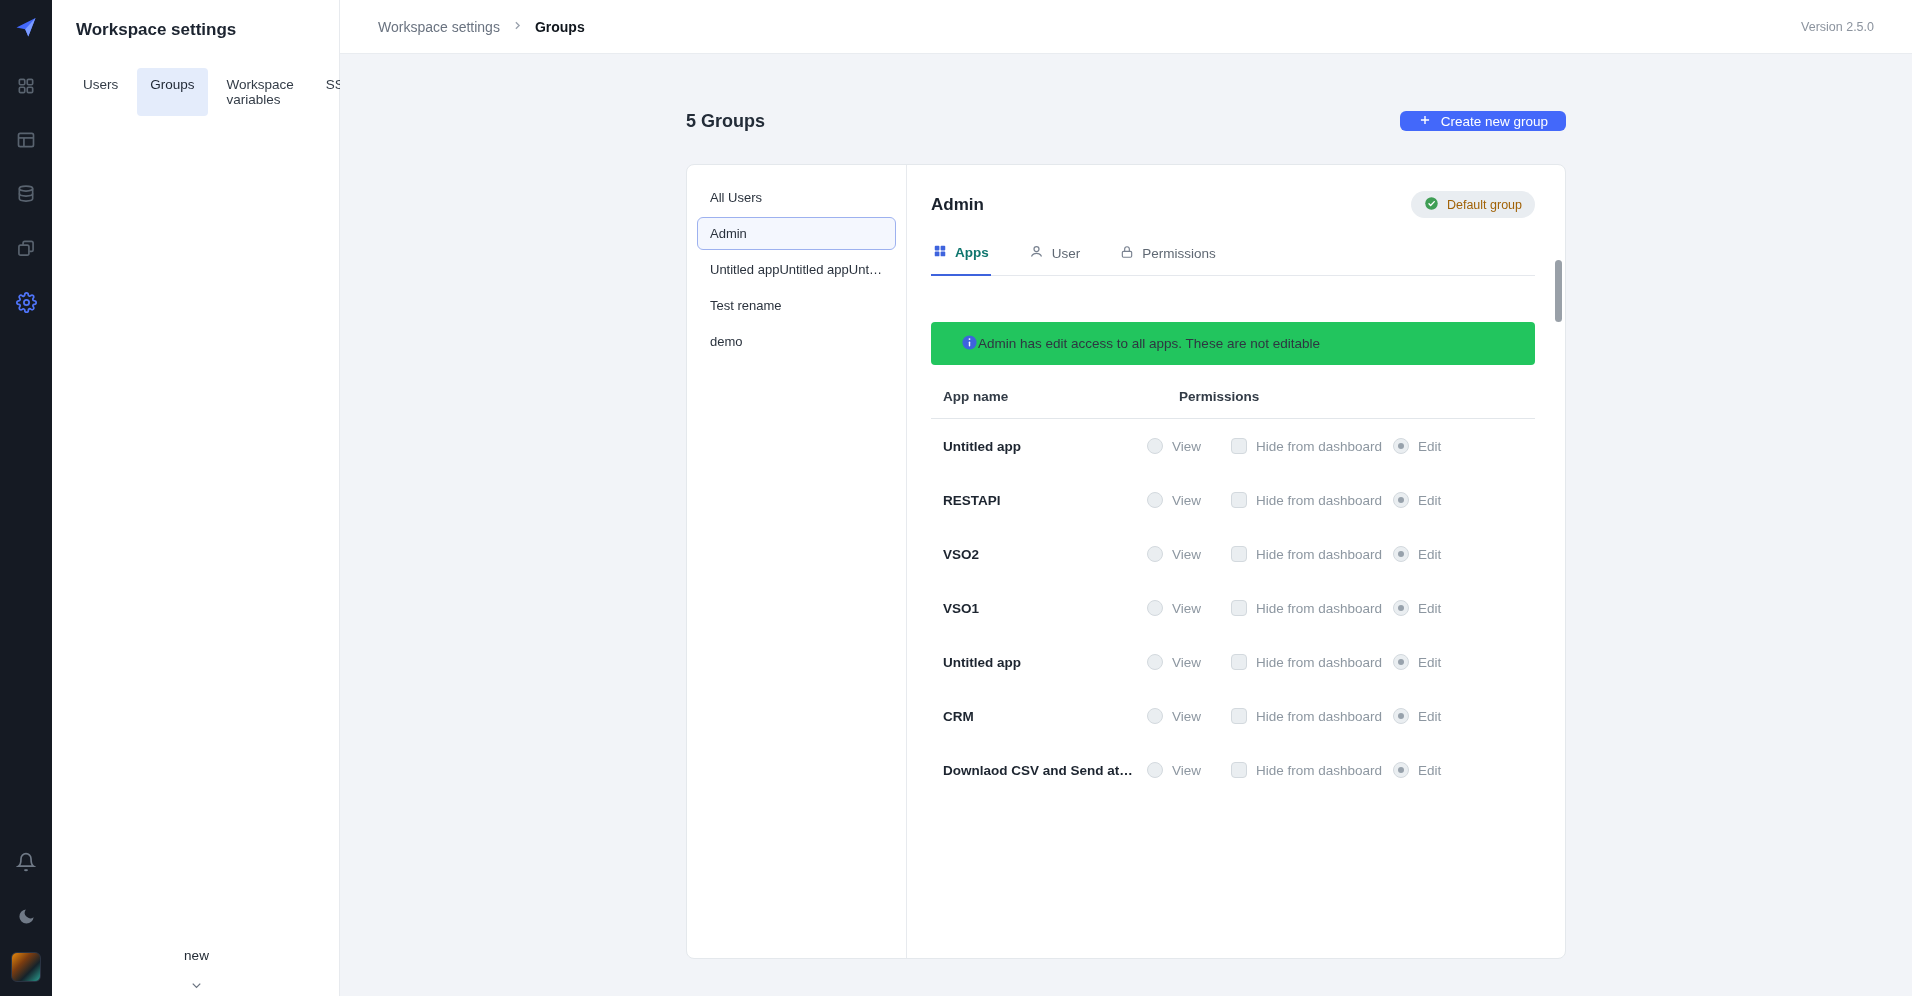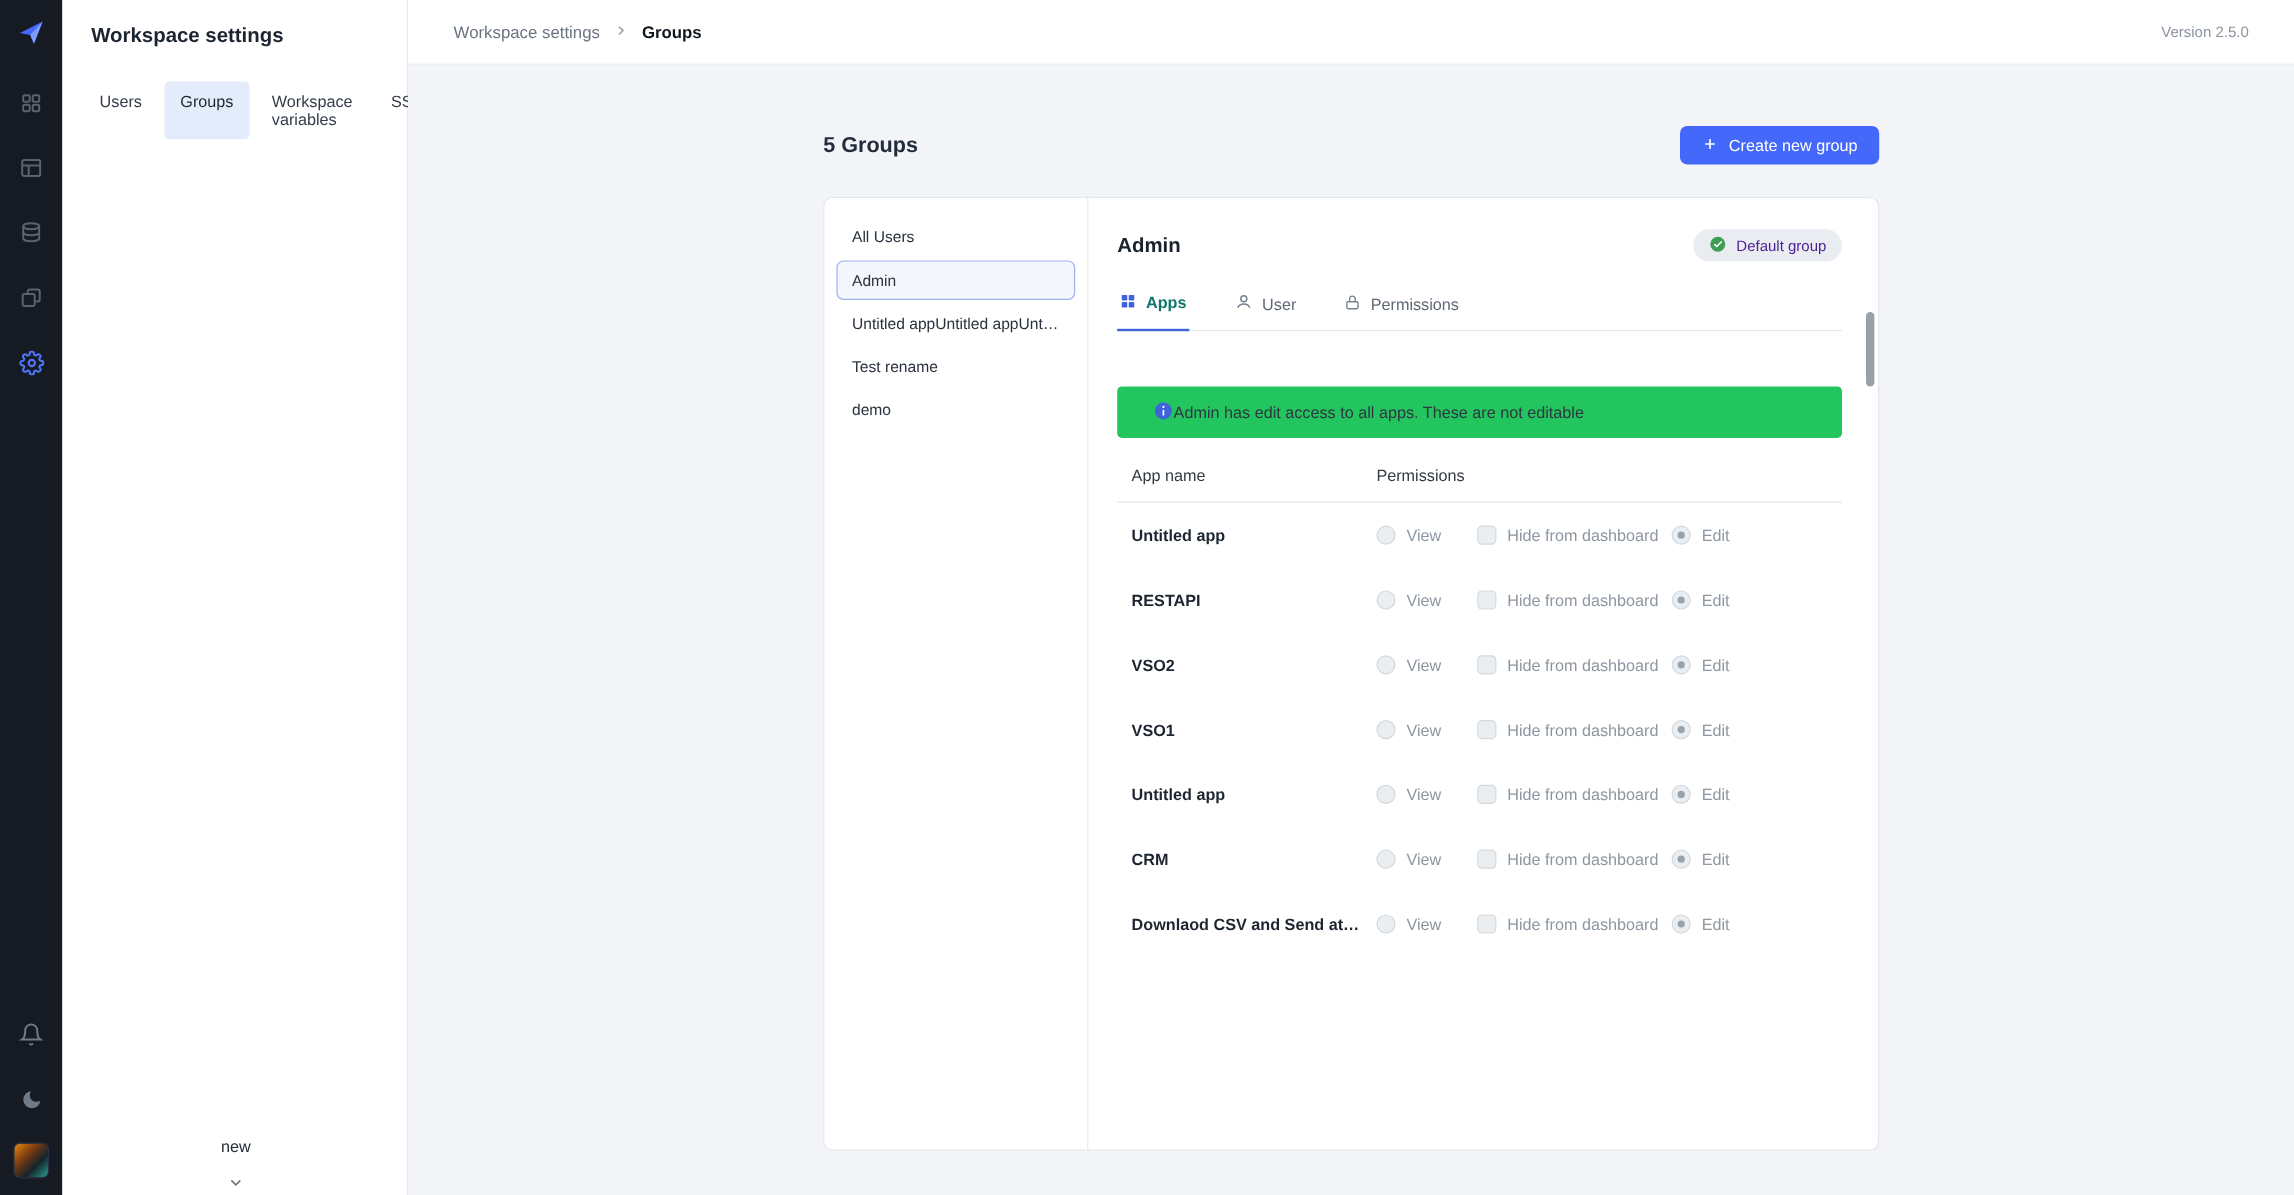--- a/index.html
+++ b/index.html
@@ -27,41 +27,41 @@
   .topbar { height:54px; background:#fff; border-bottom:1px solid #e9ecf0; display:flex; align-items:center; justify-content:space-between; padding:0 38px; flex-shrink:0; }
   .breadcrumb { display:flex; align-items:center; gap:11px; font-size:14px; }
   .bc-parent { color:#6a7380; cursor:pointer; }
   .bc-current { color:#10161d; font-weight:700; }
   .version { color:#8b939e; font-size:12.5px; }
 
   .content { flex:1; overflow:hidden; }
   .content-inner { width:880px; margin:48px auto 0; }
   .groups-header { display:flex; justify-content:space-between; align-items:center; height:38px; }
   .groups-count { font-size:18px; font-weight:700; color:#232c38; }
-  .create-btn { background:#4368fa; color:#fff; border:none; border-radius:6px; height:32px; padding:0 18px; font-size:13.5px; display:flex; align-items:center; gap:9px; cursor:pointer; font-family:inherit; }
+  .create-btn { background:#4368fa; color:#fff; border:none; border-radius:6px; height:20px; padding:0 18px; font-size:13.5px; display:flex; align-items:center; gap:9px; cursor:pointer; font-family:inherit; }
 
   
   .card { margin-top:24px; background:#fff; border:1px solid #e4e8ec; border-radius:8px; height:795px; display:flex; position:relative; overflow:hidden; }
   .group-list { width:220px; border-right:1px solid #e7eaee; padding:16px 10px; flex-shrink:0; }
   .group-item { font-size:13px; color:#2a323d; padding:8px 12px; border-radius:6px; border:1px solid transparent; margin-bottom:3px; cursor:pointer; white-space:nowrap; overflow:hidden; text-overflow:ellipsis; }
   .group-item.selected { background:#f4f7fe; border-color:#9db1ef; }
 
   .group-detail { flex:1; padding:26px 30px 0 24px; position:relative; min-width:0; }
   .detail-header { display:flex; justify-content:space-between; align-items:center; }
   .detail-title { font-size:17px; font-weight:700; color:#1a222d; }
-  .badge { display:flex; align-items:center; gap:8px; background:#e9edf1; border-radius:14px; height:27px; padding:0 13px; font-size:12.5px; color:#4c1d95;justify-content:space-between; }
+  .badge { display:flex; align-items:center; gap:8px; background:#e9edf1; border-radius:14px; height:27px; padding:0 13px; font-size:12.5px; color:#a16207;justify-content:space-between; }
 
   .tabs { display:flex; gap:36px; margin-top:16px; border-bottom:1px solid #e5e8ed; }
   .tab { display:flex; align-items:center; gap:8px; padding:10px 2px 13px; font-size:13.5px; color:#5f6873; cursor:pointer; }
   .tab.active { color:#0f766e; font-weight:600; border-bottom:2px solid #3e63dd; margin-bottom:-1px; }
 
   .notice { margin-top:46px; background:#22c55e; border-radius:4px; height:43px; display:flex; align-items:center; padding-left:30px; font-size:13.5px; color:#2e3641; }
 
   .table { margin-top:24px; }
-  .thead { display:flex; font-size:13.5px; font-weight:400; color:#323b46; padding:0 0 14px 12px; border-bottom:1px solid #e2e6ea; }
+  .thead { display:flex; font-size:13.5px; font-weight:700; color:#323b46; padding:0 0 14px 12px; border-bottom:1px solid #e2e6ea;gap:32px; }
   .th-name { width:204px; flex-shrink:0; }
   .trow { display:flex; padding:19px 0 19px 12px;align-items:flex-end; }
   .row-name { width:204px; flex-shrink:0; font-size:13.5px; font-weight:700; color:#1d2530; padding-top:1px; white-space:nowrap; overflow:hidden; text-overflow:ellipsis; padding-right:12px; }
   .controls { display:flex; flex-direction:row; gap:11px; }
   .cline { display:flex; align-items:center; }
   .rgroup { display:flex; align-items:center; }
   .view-wrap { width:84px; flex-shrink:0; }
   .radio { width:16px; height:16px; border-radius:50%; background:#eaeef1; border:1px solid #d3d9de; position:relative; flex-shrink:0; }
   .radio.checked::after { content:""; position:absolute; inset:4px; border-radius:50%; background:#98a2ac; }
   .checkbox { width:16px; height:16px; border-radius:4px; background:#eaeef1; border:1px solid #d3d9de; flex-shrink:0; }

